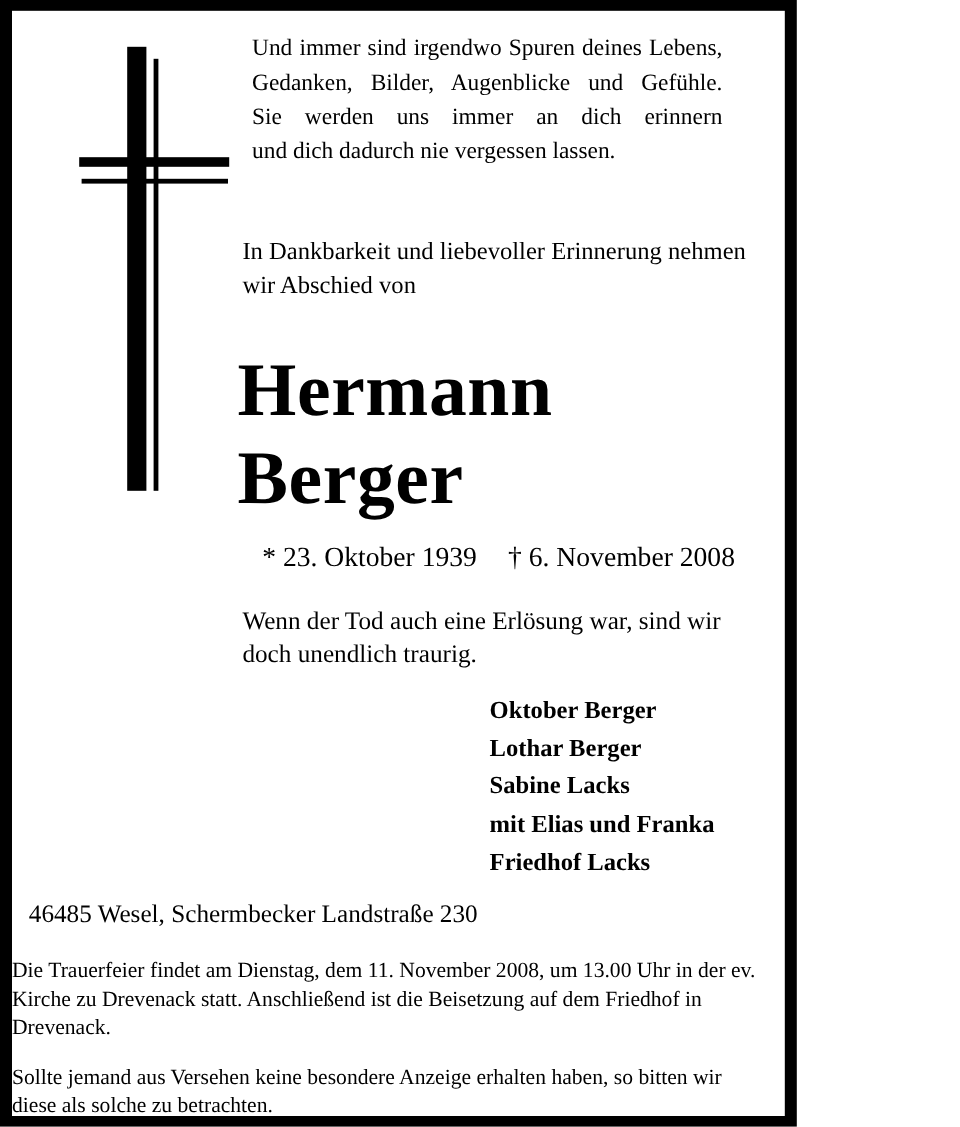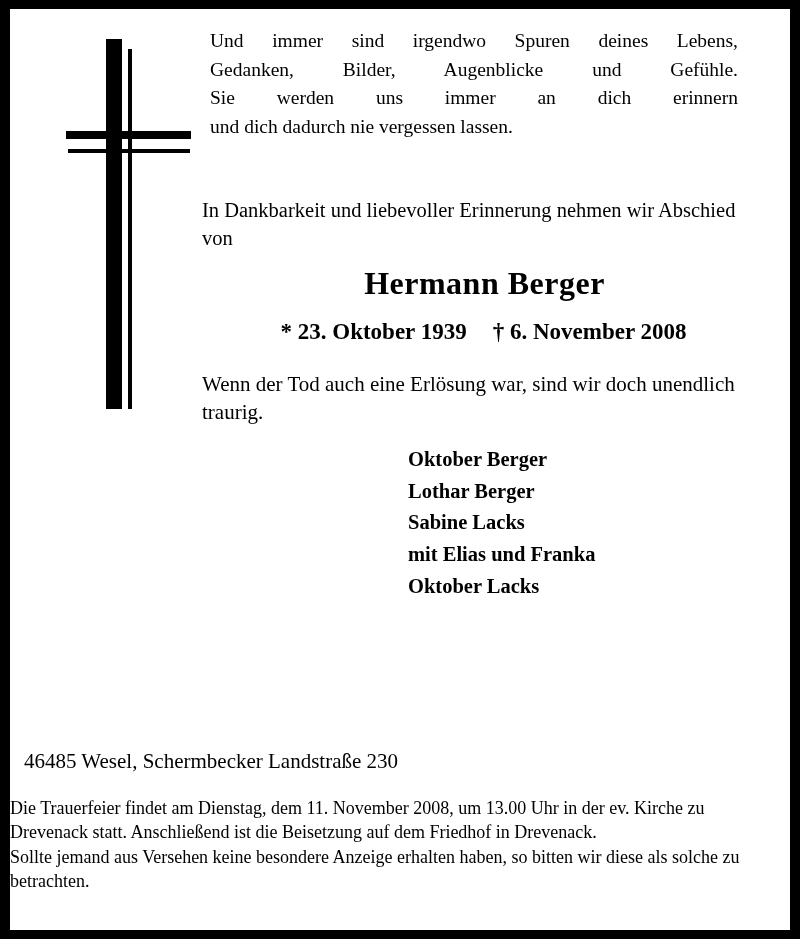--- a/index.html
+++ b/index.html
@@ -9,21 +9,21 @@
   }
   body {
     width: 800px;
     height: 939px;
     font-family: "Liberation Serif", serif;
     color: #000000;
     overflow: hidden;
   }
   .obituary {
     box-sizing: border-box;
-    width: 800px;
+    width: 664px;
     height: 939px;
     background: #000000;
     padding: 9px 10px 9px 10px;
   }
   .inner {
     box-sizing: border-box;
     width: 100%;
     height: 100%;
     background: #ffffff;
     position: relative;
@@ -96,30 +96,29 @@
     left: 178px;
     top: 188px;
     right: 19px;
   }
   .intro {
     font-size: 20.5px;
     line-height: 1.36;
     margin: 0 0 0 14px;
   }
   .name {
-    text-align: center;
     font-weight: bold;
-    font-size: 32px;
+    font-size: 63px;
     letter-spacing: 0.5px;
-    margin-top: 12px;
+    margin-top: 36px;
     margin-left: 10px;
   }
   .dates {
     text-align: center;
-    font-weight: bold;
+    font-weight: normal;
     font-size: 23px;
     margin-top: 17px;
     margin-left: 8px;
   }
   .dates .gap {
     display: inline-block;
     width: 26px;
   }
   .sorrow {
     font-size: 21px;
@@ -149,21 +148,21 @@
     left: 0;
     right: 14px;
     top: 788px;
     font-size: 18px;
     line-height: 1.33;
   }
   .footer p {
     margin: 0;
   }
   .footer p + p {
-    margin-top: 1px;
+    margin-top: 17px;
   }
 </style>
 </head>
 <body>
 
 <div class="obituary">
   <div class="inner">
 
     <div class="top-area">
       <div class="cross-box">
@@ -185,21 +184,21 @@
       <div class="name">Hermann Berger</div>
       <div class="dates">
         <span>* 23. Oktober 1939</span><span class="gap"></span><span>† 6. November 2008</span>
       </div>
       <div class="sorrow">Wenn der Tod auch eine Erlösung war, sind wir doch unendlich traurig.</div>
       <div class="mourners">
         <div>Oktober Berger</div>
         <div>Lothar Berger</div>
         <div>Sabine Lacks</div>
         <div>mit Elias und Franka</div>
-        <div>Oktober Lacks</div>
+        <div>Friedhof Lacks</div>
       </div>
     </div>
 
     <div class="address">46485 Wesel, Schermbecker Landstraße 230</div>
 
     <div class="footer">
       <p>Die Trauerfeier findet am Dienstag, dem 11. November 2008, um 13.00 Uhr in der ev. Kirche zu Drevenack statt. Anschließend ist die Beisetzung auf dem Friedhof in Drevenack.</p>
       <p>Sollte jemand aus Versehen keine besondere Anzeige erhalten haben, so bitten wir diese als solche zu betrachten.</p>
     </div>
 

